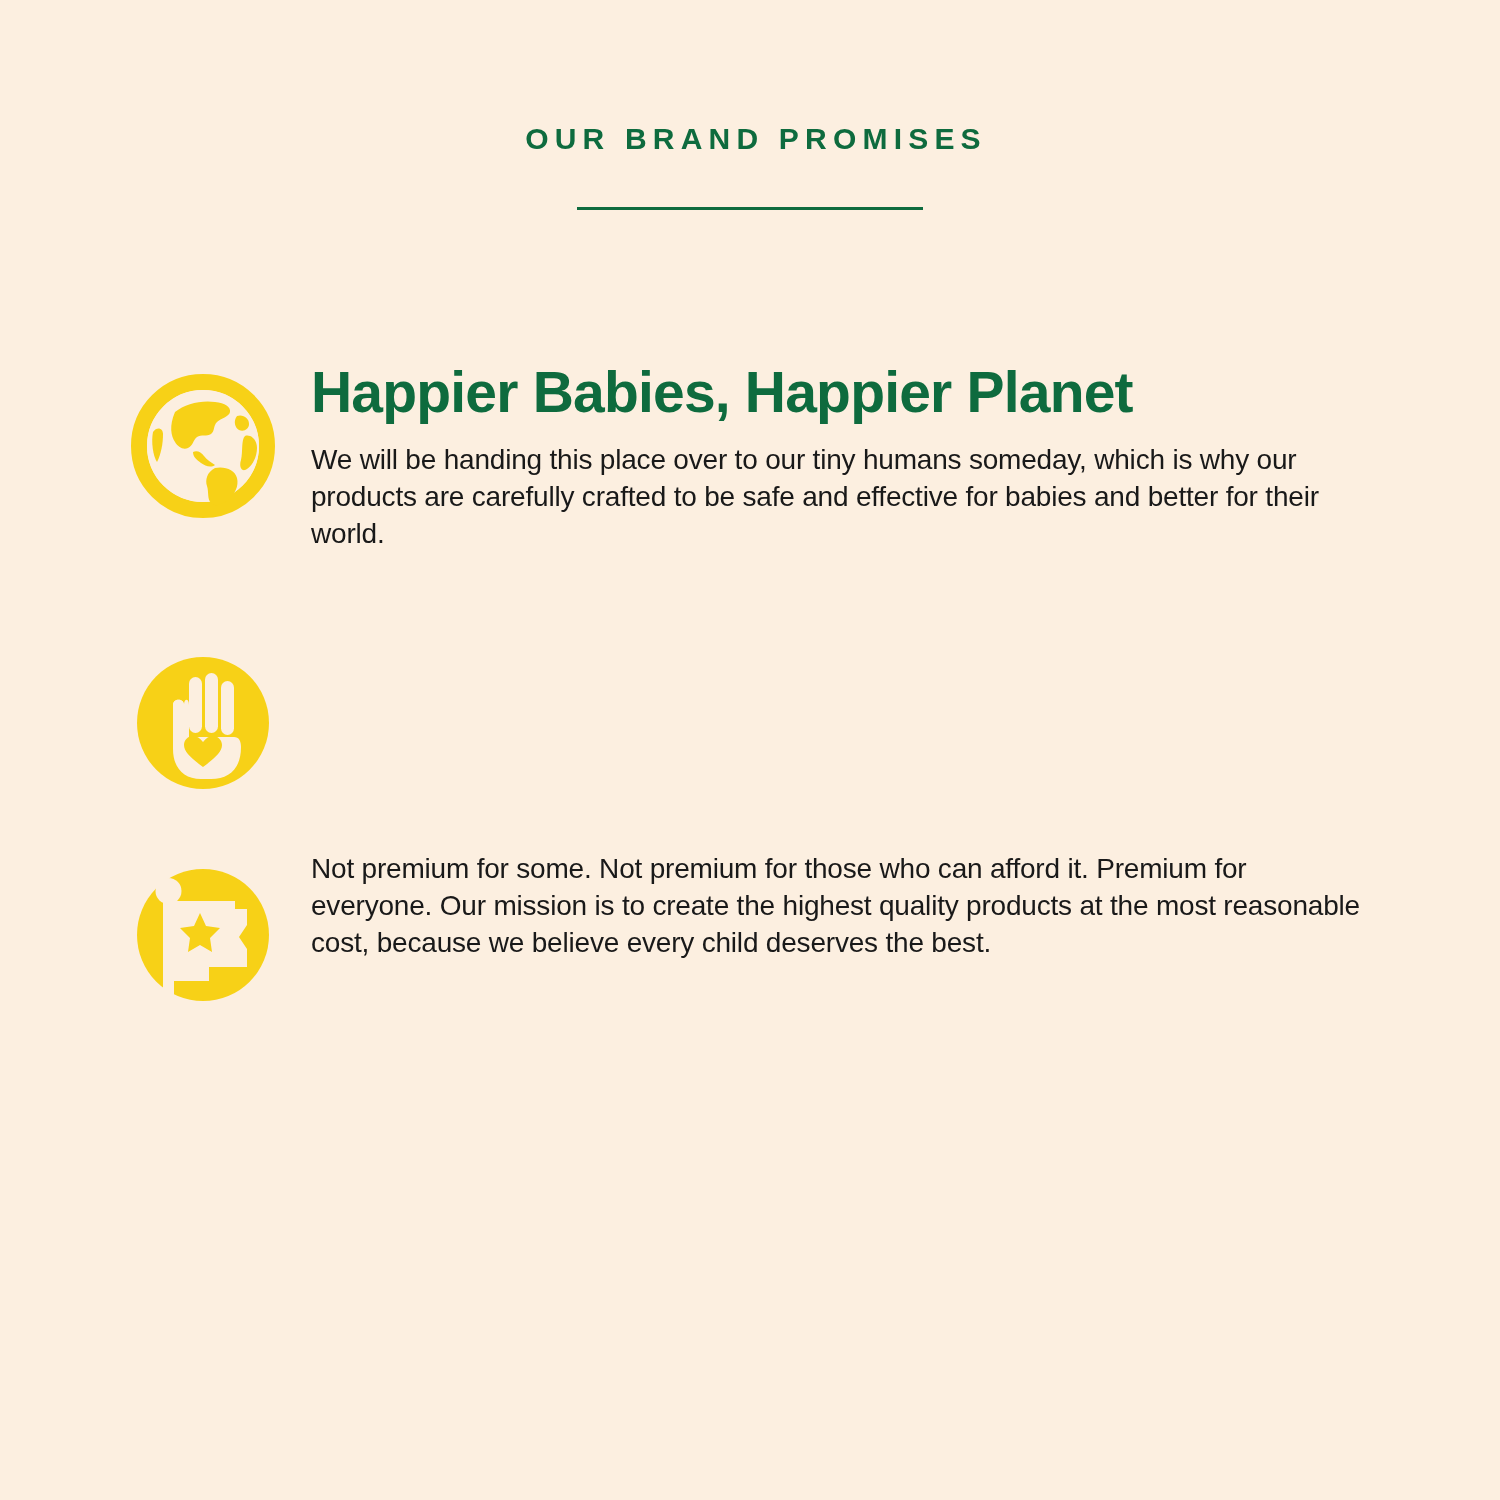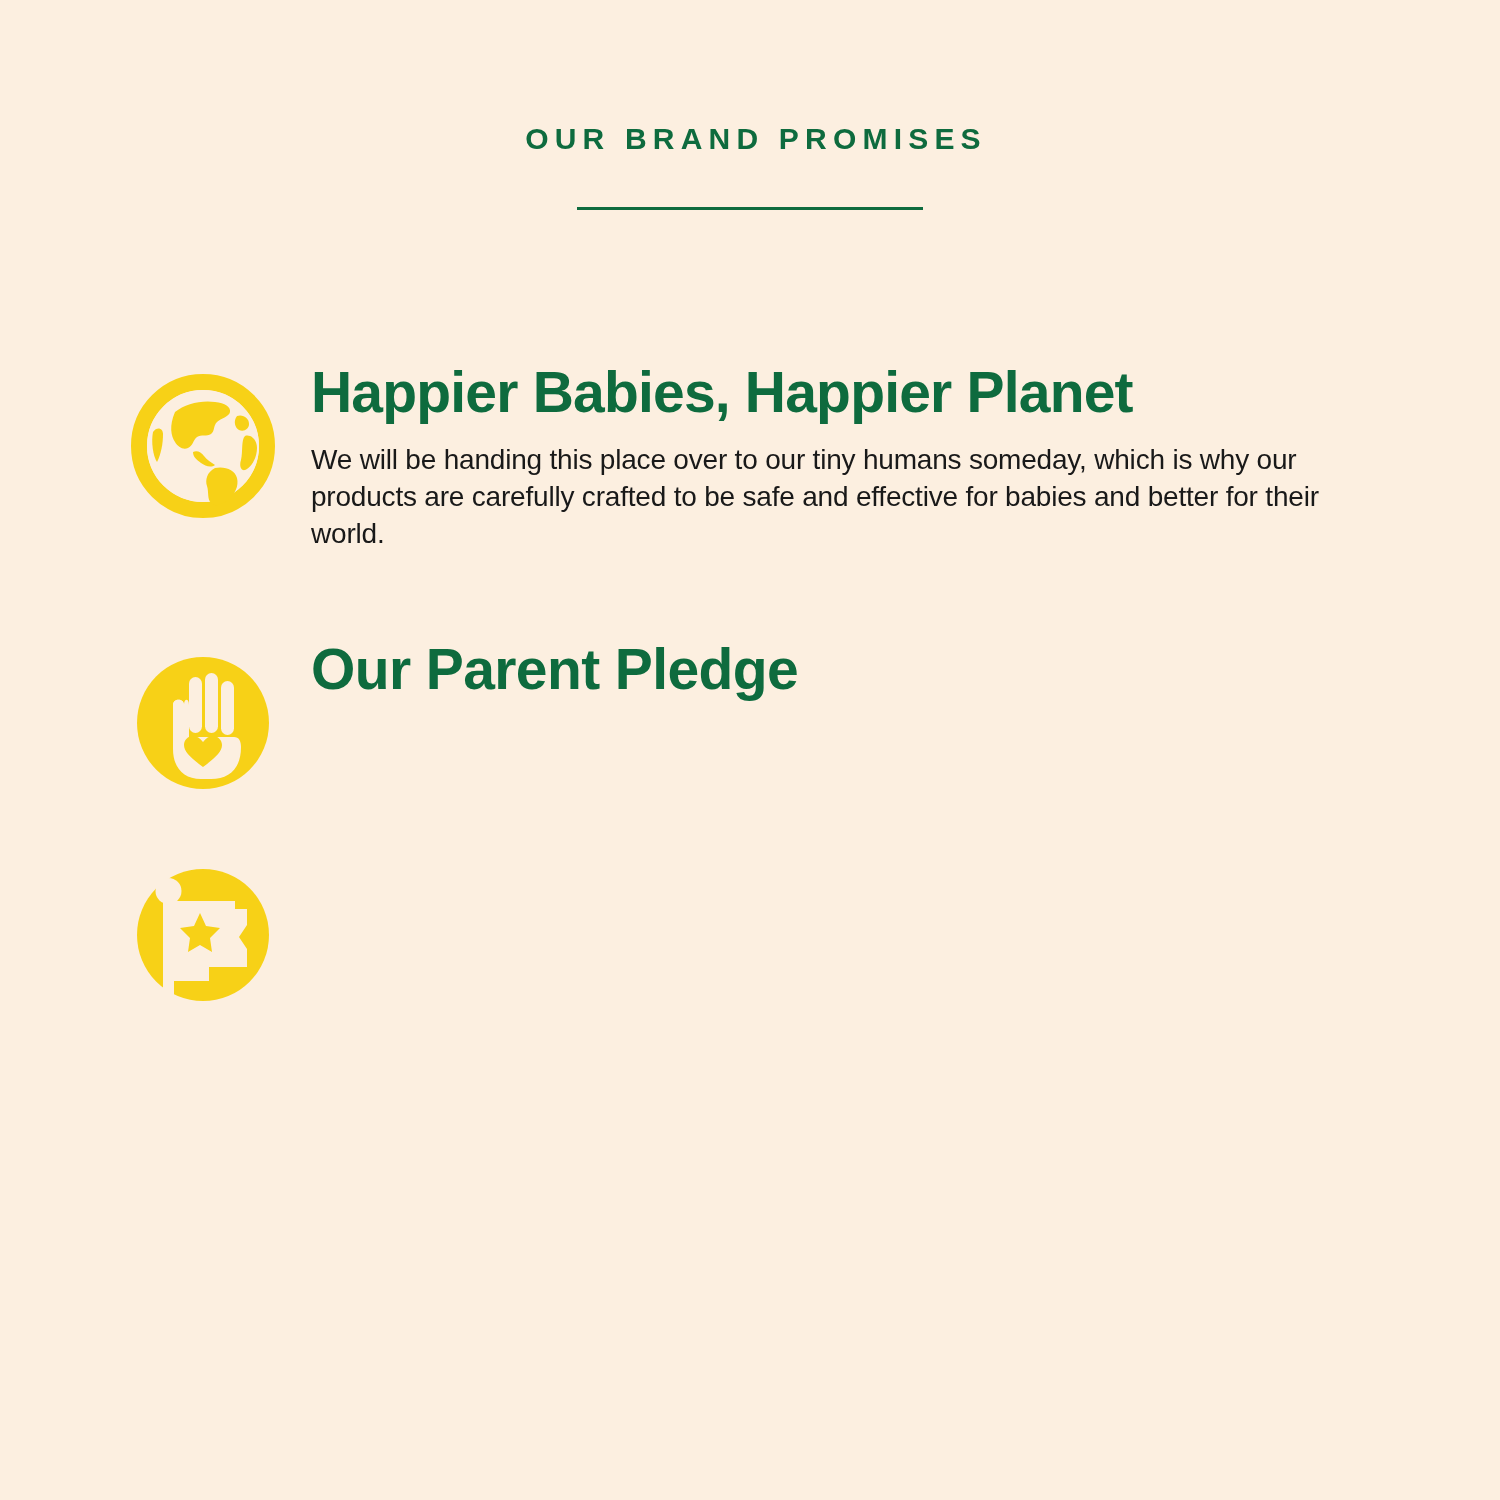--- a/index.html
+++ b/index.html
@@ -176,21 +176,20 @@
 
             <path d="M42 54 C42 47 53 47 53 54 L53 74 L42 74 Z"></path>
           </g>
 
           <path d="M72 116 C60 107 53 101 53 94 C53 89 57 85 62 85
                    C66 85 69 87 72 91 C75 87 78 85 82 85
                    C87 85 91 89 91 94 C91 101 84 107 72 116 Z" fill="#F7D117"></path>
         </svg>
       </div>
       <div class="promise-body">
-        <h2 class="promise-title">Our Parent Pledge</h2>
       </div>
     </div>
 
     <div class="promise promise-3">
       <div class="icon-slot">
         <svg width="144" height="160" viewBox="0 0 144 160" aria-hidden="true">
           <circle cx="72" cy="72" r="66" fill="#F7D117"></circle>
 
           <rect x="32" y="30" width="11" height="122" rx="5" fill="#FCEFE0"></rect>
 
@@ -198,17 +197,18 @@
 
           <path d="M43 38 L104 38 L104 46 L116 46 L116 62
                    L108 74 L116 86 L116 104 L43 104 Z" fill="#FCEFE0"></path>
 
           <path d="M43 86 L78 86 L78 118 L43 118 Z" fill="#FCEFE0"></path>
 
           <path d="M69 50 L75 63 L89 65 L79 75 L81 89 L69 82 L57 89 L59 75 L49 65 L63 63 Z" fill="#F7D117"></path>
         </svg>
       </div>
       <div class="promise-body">
+        <p class="promise-text">Not premium for some. Not premium for those who can afford it. Premium for everyone. Our mission is to create the highest quality products at the most reasonable cost, because we believe every child deserves the best.</p>
       </div>
     </div>
 
   </div>
 </div>
 
 </body></html>

